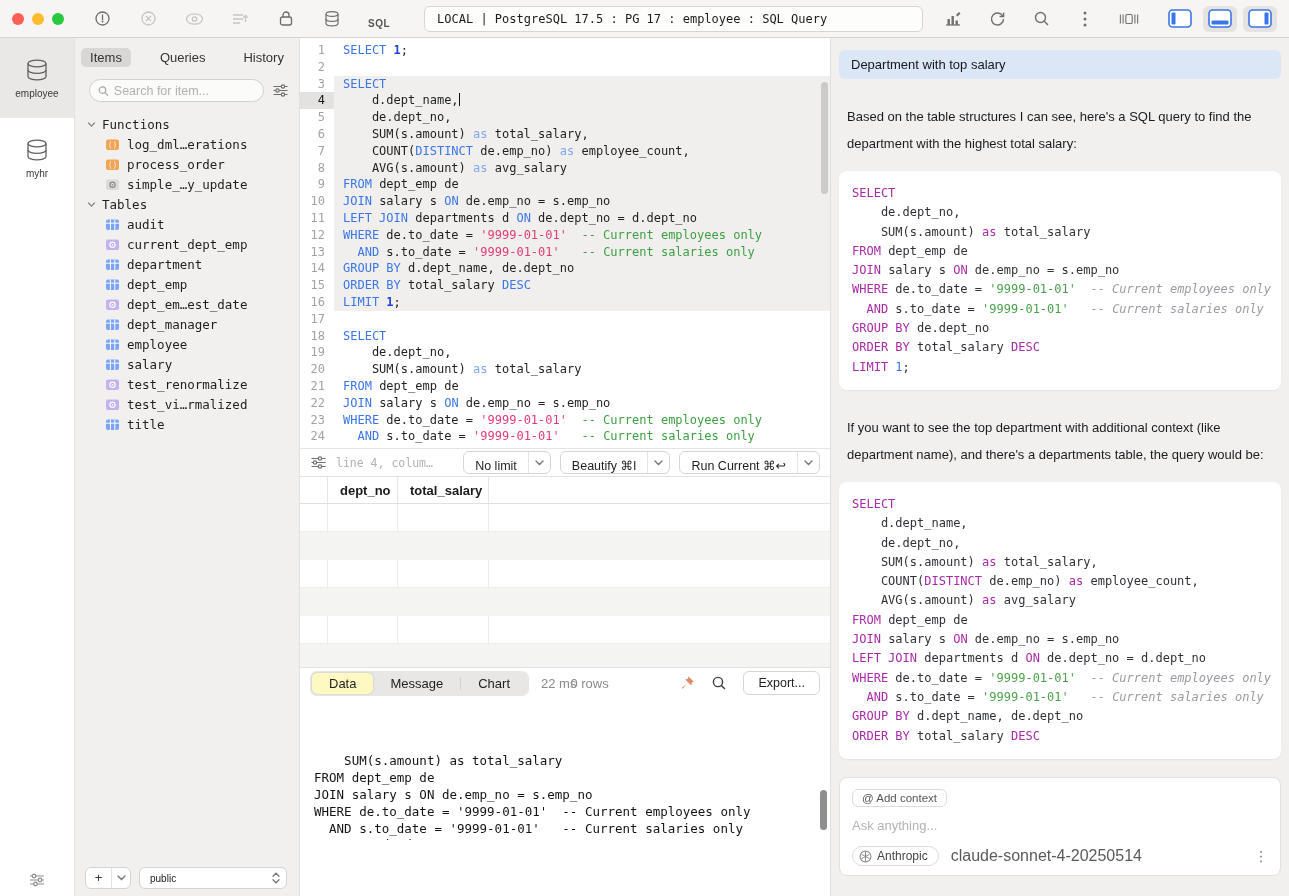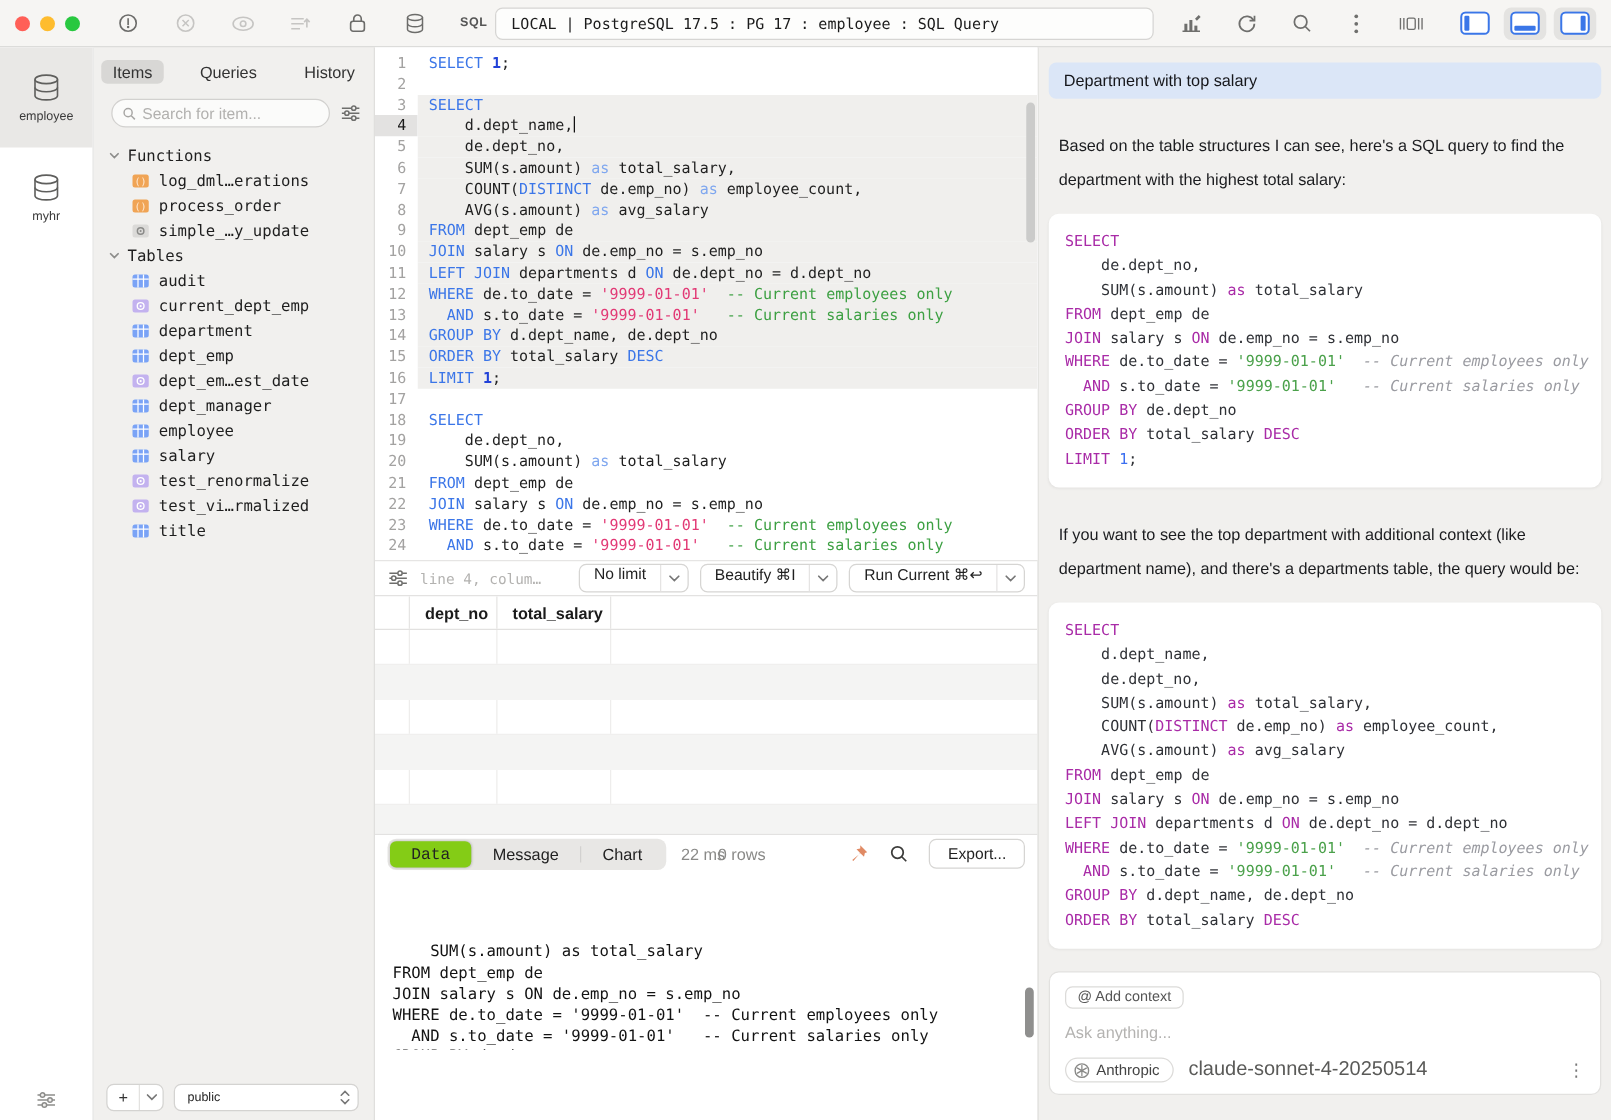--- a/index.html
+++ b/index.html
@@ -4,21 +4,21 @@
 <style>
   * { box-sizing: border-box; margin: 0; padding: 0; }
   html,body { width:1289px; height:896px; background:#fff; font-family:"Liberation Sans",sans-serif; overflow:hidden; }
   .window { width:1289px; height:896px; display:flex; flex-direction:column; }
 
   
   .titlebar { height:38px; background:#f6f5f3; border-bottom:1px solid #d4d3d2; display:flex; align-items:center; padding:0 12px; flex:none; }
   .lights { display:flex; gap:8px; margin-right:28px; }
   .light { width:12px; height:12px; border-radius:50%; }
   .light.red{background:#ff5f57}.light.yellow{background:#febc2e}.light.green{background:#28c840}
-  .tb-icons { display:flex; align-items:center; gap:26px; margin-right:6px; }
+  .tb-icons { display:flex; align-items:flex-end; gap:26px; margin-right:34px; }
   .tb-icon { display:flex; align-items:center; justify-content:center; width:20px; height:20px; }
   .sql-label { font-size:10px; font-weight:bold; color:#555; letter-spacing:.5px; }
   .title-pill { width:588px; height:26px; background:#fdfdfc; border:1px solid #d6d5d3; border-radius:6px; display:flex; align-items:center; padding:0 12px; margin-right:20px; }
   .title-pill span { font-family:"DejaVu Sans Mono",monospace; font-size:12px; color:#1b1b1b; white-space:nowrap; }
   .tb-right { display:flex; align-items:center; gap:24px; margin-left:auto; }
   .panel-toggles { display:flex; gap:6px; align-items:center; }
   .ptog { width:34px; height:26px; border-radius:6px; display:flex; align-items:center; justify-content:center; }
   .ptog.on { background:#e4e3e1; }
 
   
@@ -65,41 +65,41 @@
   .code { flex:1; padding-top:4px; white-space:pre; overflow:hidden; }
   .code .cl { height:16.8px; padding-left:9px; }
   .code .cl.hl { background:#f0efed; }
   .tk-kw{color:#3b76e8} .tk-kw2{color:#7fa7ef} .tk-num{color:#2242d8;font-weight:bold}
   .tk-str{color:#e23a76} .tk-com{color:#3da043} .tk-pln{color:#1f1f1f}
   .caret { display:inline-block; width:1px; height:13px; background:#111; vertical-align:-2px; }
   .ed-scrollbar { position:absolute; right:2px; top:44px; width:7px; height:112px; background:#cbcbca; border-radius:4px; }
 
   .editor-footer { height:29px; border-top:1px solid #e6e5e4; border-bottom:1px solid #e3e2e1; display:flex; align-items:center; padding:0 10px; gap:9px; flex:none; }
   .status-text { font-family:"DejaVu Sans Mono",monospace; font-size:11.5px; color:#b3b2b0; }
-  .btn { display:flex; align-items:flex-start; height:23px; border:1px solid #d6d5d3; border-radius:6px; background:#fff; font-size:12.5px; color:#1f1f1f; }
+  .btn { display:flex; align-items:flex-end; height:23px; border:1px solid #d6d5d3; border-radius:6px; background:#fff; font-size:12.5px; color:#1f1f1f; }
   .btn .lbl { padding:0 11px; white-space:nowrap; }
   .btn .dd { width:22px; height:100%; border-left:1px solid #e5e4e3; display:flex; align-items:center; justify-content:center; }
   .ftr-spacer { flex:1; }
 
   .results { height:190px; font-size:13px; overflow:hidden; flex:none; }
   .res-header { height:27px; display:flex; border-bottom:1px solid #e2e1e0; font-weight:bold; color:#1b1b1b; align-items:center; }
   .res-gutter { width:28px; height:100%; border-right:1px solid #e6e5e4; flex:none; }
   .res-c1 { width:70px; padding-left:12px; height:100%; border-right:1px solid #e6e5e4; display:flex; align-items:center; flex:none; }
   .res-c2 { width:91px; padding-left:12px; height:100%; border-right:1px solid #e6e5e4; display:flex; align-items:center; flex:none; }
   .res-rest { flex:1; }
   .res-row { height:28px; display:flex; }
   .res-row.even { background:#fff; border-bottom:1px solid #f0efee; }
   .res-row.odd { background:#f4f4f3; }
   .res-row.even .res-gutter,.res-row.even .res-c1,.res-row.even .res-c2 { border-right:1px solid #eeedec; }
   .res-row.odd .res-gutter,.res-row.odd .res-c1,.res-row.odd .res-c2 { border-right:none; }
 
   .out-tabsbar { height:31px; border-top:1px solid #e3e2e1; display:flex; align-items:center; padding:0 10px; gap:12px; flex:none; }
   .seg { background:#e8e7e5; border-radius:7px; display:flex; align-items:center; padding:2px; height:25px; }
   .seg-item { padding:0 17px; font-size:13px; color:#222; height:21px; line-height:21px; border-radius:5px; }
-  .seg-item.selected { background:#84cc16; box-shadow:0 0 2px rgba(0,0,0,.2);font-family:Liberation Mono, monospace; }
+  .seg-item.selected { background:#fef9c3; box-shadow:0 0 2px rgba(0,0,0,.2); }
   .seg-div { width:1px; height:13px; background:#d2d1d0; }
   .meta-text { font-size:13px; color:#8a8a88; display:flex; align-items:center; }
   .meta-text .rowcount { margin-left:-6px; }
   .out-right { margin-left:auto; display:flex; align-items:center; gap:16px; }
   .export-btn { height:24px; border:1px solid #d6d5d3; border-radius:6px; background:#fff; font-size:12.5px; color:#1f1f1f; padding:0 14px; display:flex; align-items:center; }
 
   .message { height:142px; position:relative; font-family:"DejaVu Sans Mono",monospace; font-size:12.5px; line-height:16.8px; padding:5px 0 0 14px; white-space:pre; color:#131313; overflow:hidden; flex:none; }
   .msg-scrollbar { position:absolute; right:3px; bottom:10px; width:7px; height:40px; background:#8f8f8e; border-radius:4px; }
   .center-bottombar { height:30px; border-top:1px solid #e8e7e6; display:flex; align-items:center; gap:10px; padding:0 14px; flex:none; }
   .checkbox { width:15px; height:15px; border:1px solid #c8c7c5; border-radius:3.5px; background:#fff; flex:none; }

